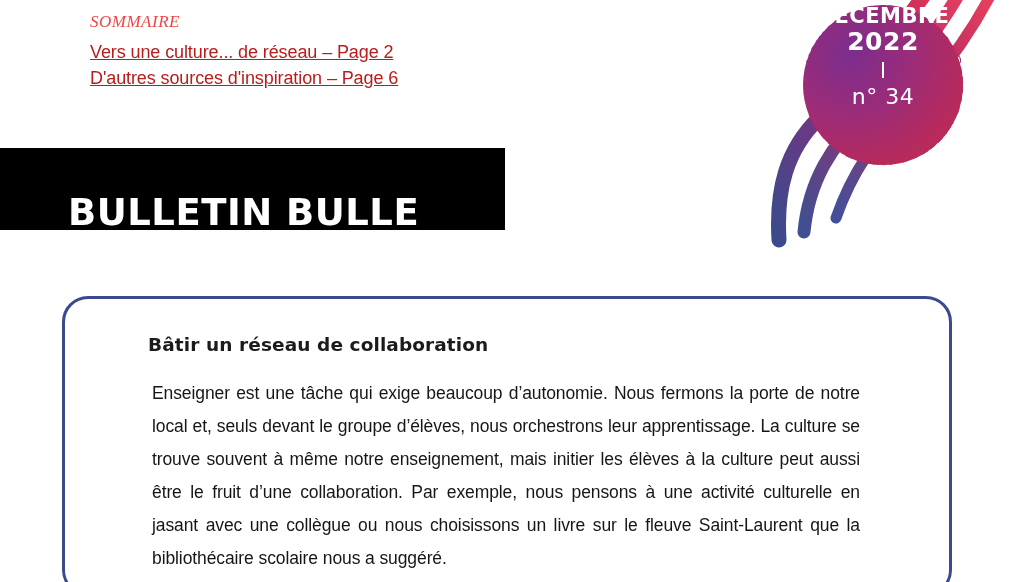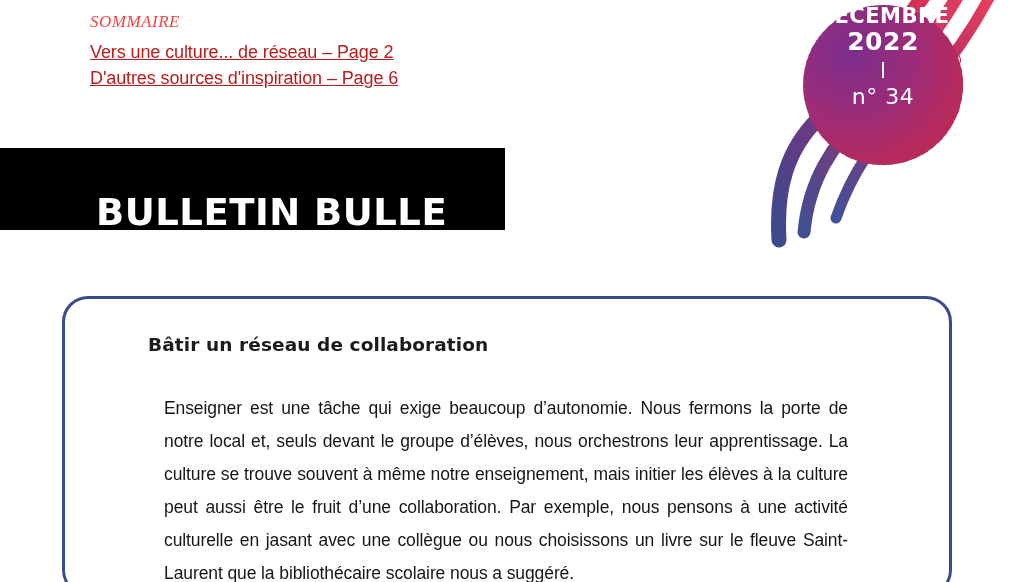--- a/index.html
+++ b/index.html
@@ -52,21 +52,21 @@
     background: #000000;
     display: flex;
     align-items: center;
   }
   .banner-text {
     color: #ffffff;
     font-family: "DejaVu Sans", sans-serif;
     font-weight: bold;
     font-size: 37px;
     letter-spacing: 0.5px;
-    padding-left: 96px;
+    padding-left: 68px;
     margin-top: 46px;
   }
 
   
   .topright {
     position: absolute;
     right: 0;
     top: -60px;
     width: 420px;
     height: 320px;
@@ -146,29 +146,29 @@
     position: absolute;
     left: 148px;
     top: 334px;
     width: 716px;
   }
   .article-title {
     font-family: "DejaVu Sans", sans-serif;
     font-weight: bold;
     font-size: 18.5px;
     color: #1b1b1b;
-    margin: 0 0 37px 0;
+    margin: 0 0 22px 0;
     letter-spacing: 0.1px;
   }
   .article-body {
     font-family: "Liberation Sans", sans-serif;
     font-size: 17.5px;
     line-height: 33px;
     color: #161616;
-    margin: 16px;
+    margin: 4px;
     text-align: justify;
     letter-spacing: -0.1px;
   }
 </style>
 </head>
 <body>
 
 <svg class="topright" viewBox="0 0 420 320">
   <defs>
     <linearGradient id="gr1" x1="0" y1="1" x2="1" y2="0">

